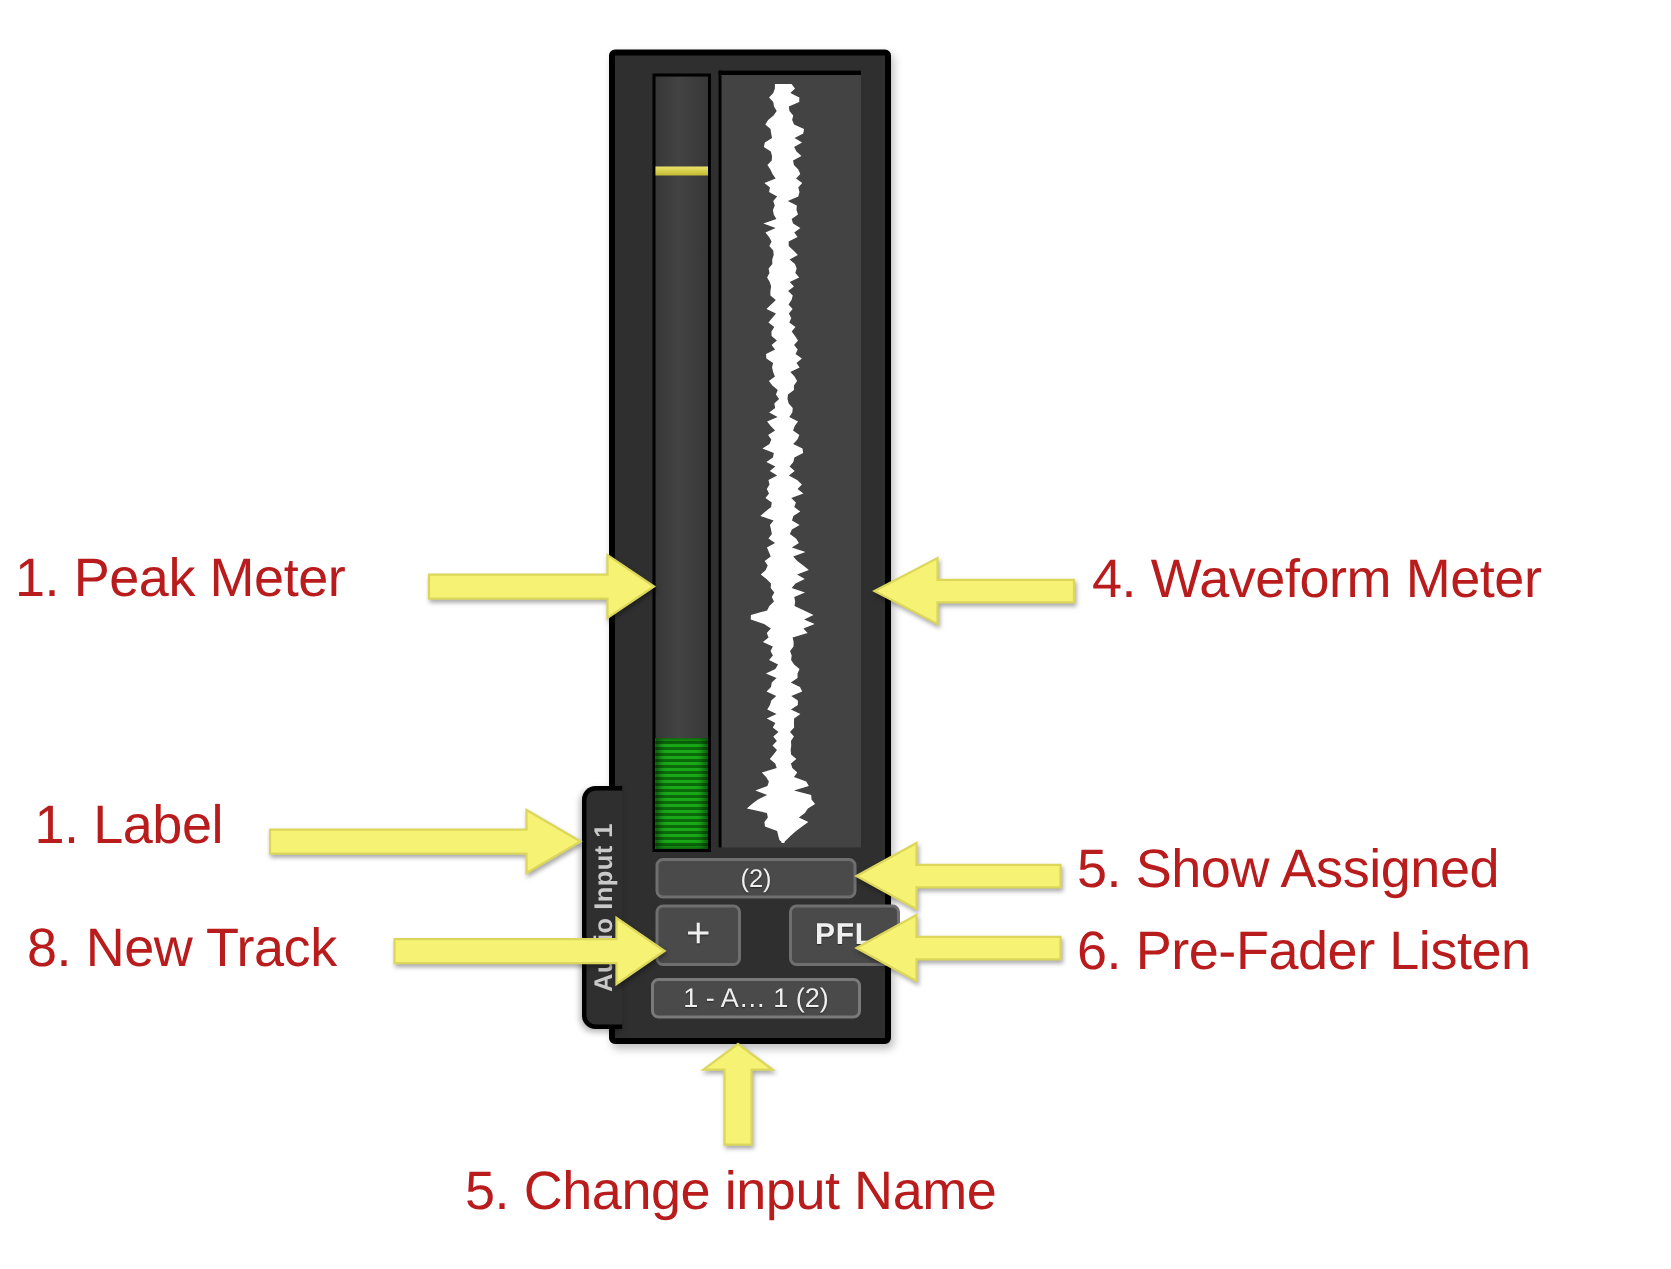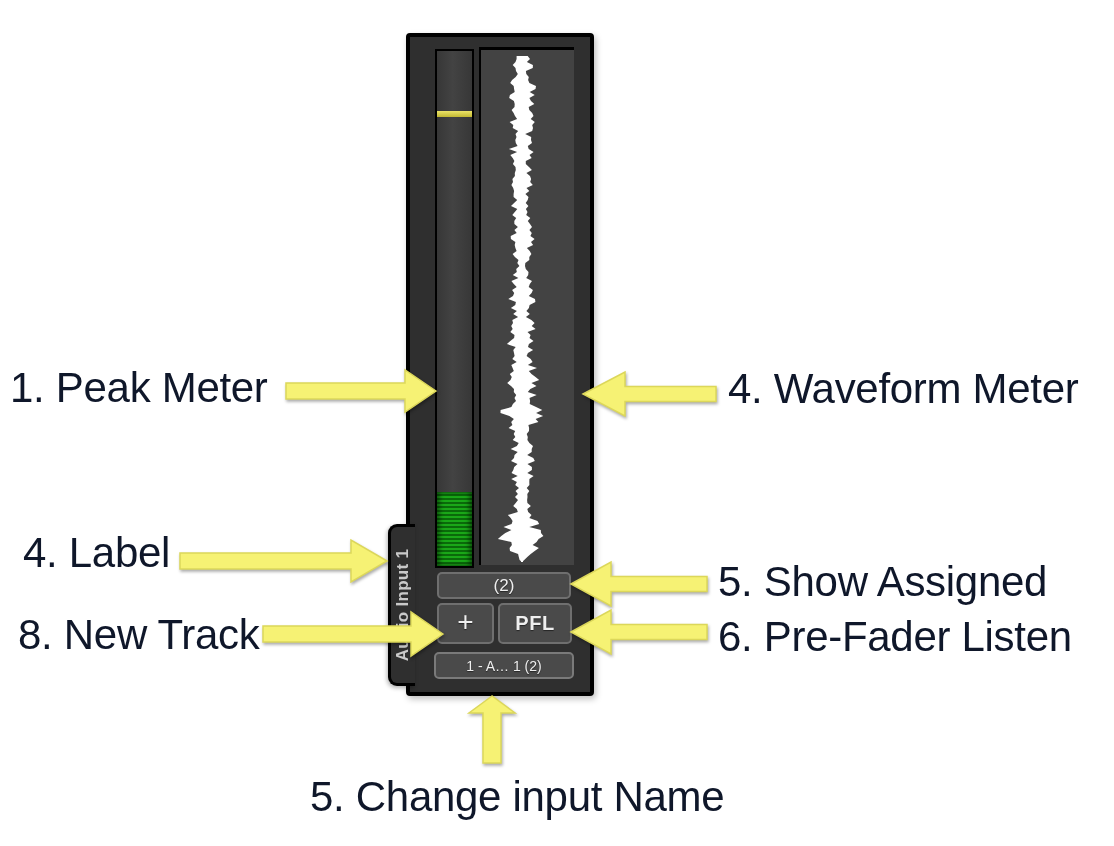--- a/index.html
+++ b/index.html
@@ -1,21 +1,21 @@
 <!DOCTYPE html>
 <html><head>
 <meta charset="utf-8">
 <style>
   *{margin:0;padding:0;box-sizing:border-box}
   html,body{background:#ffffff}
   #canvas{position:relative;width:1114px;height:846px;background:#fff;overflow:hidden;
           font-family:"Liberation Sans",sans-serif}
 
   
-  .annotation{position:absolute;font-size:42px;line-height:1;color:#0f172a;white-space:nowrap;letter-spacing:-0.3px}
+  .annotation{position:absolute;font-size:36px;line-height:1;color:#b91c1c;white-space:nowrap;letter-spacing:-0.3px}
   .annotation .ital{}
 
   
   #arrows{position:absolute;left:0;top:0;width:1114px;height:846px;z-index:10;pointer-events:none}
   #arrows polygon{stroke-linejoin:miter;filter:drop-shadow(1px 2px 1.5px rgba(0,0,0,.33))}
 
   
   #strip{position:absolute;left:406px;top:33px;width:188px;height:663px;background:#2f2f2f;
          border:4px solid #000;border-radius:4px;box-shadow:2px 3px 6px rgba(0,0,0,.25);z-index:2}
 
@@ -39,33 +39,33 @@
   #waveform{position:absolute;left:479px;top:47px;width:95px;height:518px;background:#434343;
        border-top:3px solid #000;border-left:2px solid #000;z-index:4}
   #waveform svg{display:block}
 
   
   .btn{position:absolute;display:flex;align-items:center;justify-content:center;cursor:pointer;
        background:#4a4a4a;border:2px solid #6f6f6f;border-radius:5px;color:#efefef;z-index:4;
        font-family:"Liberation Sans",sans-serif;text-shadow:0 1px 1px rgba(0,0,0,.5)}
   #btn-assigned{left:437px;top:572px;width:134px;height:27px;font-size:17px}
   #btn-plus{left:437px;top:603px;width:57px;height:41px;font-size:28px;font-weight:400;padding-bottom:3px}
-  #btn-pfl{left:498px;top:603px;width:74px;height:41px;font-size:20px;font-weight:600;letter-spacing:.5px}
-  #btn-name{left:434px;top:652px;width:140px;height:27px;font-size:14px;border-color:#7a7a7a}
+  #btn-pfl{left:526px;top:603px;width:74px;height:41px;font-size:20px;font-weight:600;letter-spacing:.5px}
+  #btn-name{left:434px;top:652px;width:140px;height:27px;font-size:18px;border-color:#7a7a7a}
 </style>
 </head>
 <body>
 
 <div id="canvas">
 
   <div class="annotation" style="left:10px;top:367px">
     <span>1. Peak Meter</span><span class="ital"></span>
   </div>
   <div class="annotation" style="left:23px;top:532px">
-    <span>4. Label</span><span class="ital"></span>
+    <span>1. Label</span><span class="ital"></span>
   </div>
   <div class="annotation" style="left:18px;top:614px">
     <span>8. New Track</span><span class="ital"></span>
   </div>
   <div class="annotation" style="left:728px;top:368px">
     <span>4. Waveform Meter</span><span class="ital"></span>
   </div>
   <div class="annotation" style="left:718px;top:561px">
     <span>5. Show Assigned</span><span class="ital"></span>
   </div>

